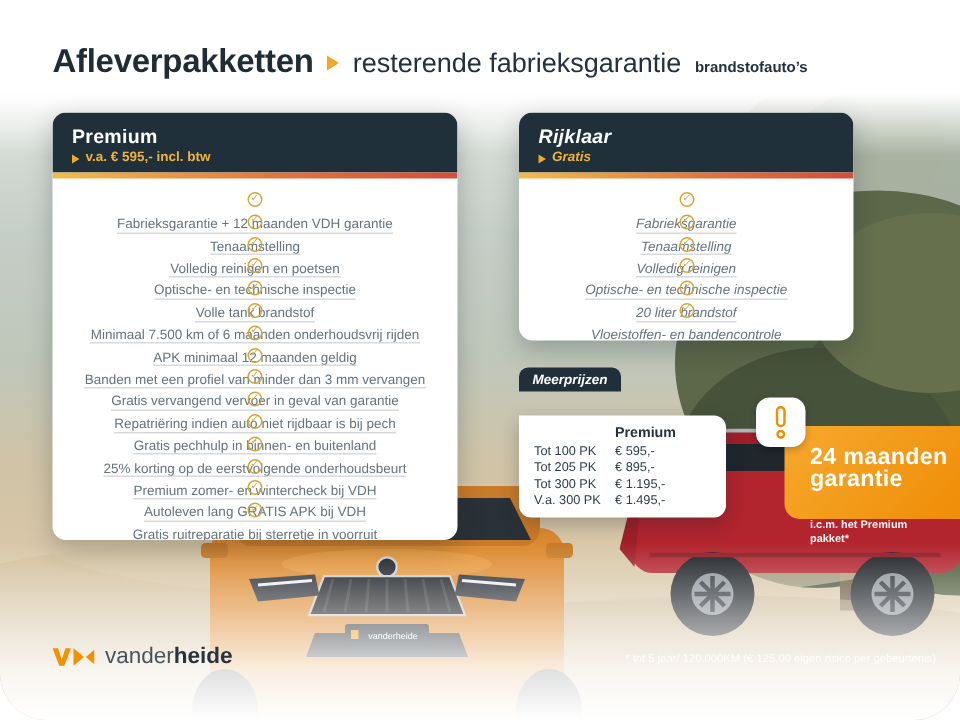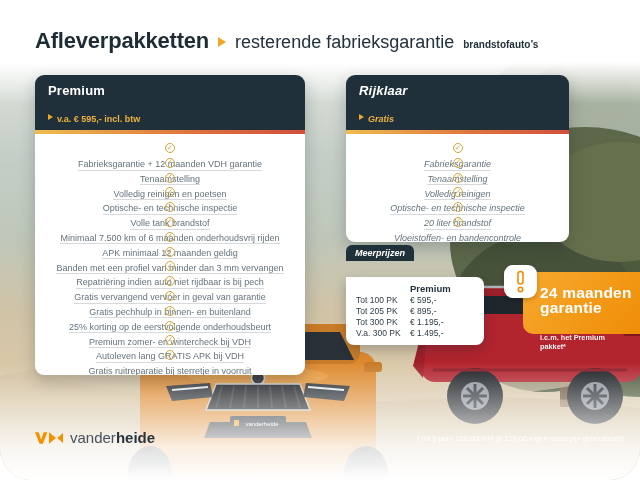--- a/index.html
+++ b/index.html
@@ -25,21 +25,21 @@
   .hl-sub{font-size:18px;font-weight:400;color:#22313b;}
   .hl-small{font-size:10px;font-weight:700;color:#22313b;}
 
   
   .panel{position:absolute;z-index:6;border-radius:9px;box-shadow:0 6px 16px rgba(25,35,45,.25);
          background:#ffffff;overflow:hidden;}
   .panel.premium{left:35px;top:75px;width:270px;}
   .panel.rijklaar{left:346px;top:75px;width:223px;font-style:italic;}
   .panel-head{background:#20303a;padding:8px 13px 6px;}
   .panel-title{color:#ffffff;font-size:13px;font-weight:700;letter-spacing:.2px;}
-  .panel-price{display:flex;align-items:flex-start;gap:4px;margin-top:16px;}
+  .panel-price{display:flex;align-items:flex-end;gap:4px;margin-top:1px;}
   .panel-price .tri{width:0;height:0;border-left:5px solid #f0a827;border-top:3.5px solid transparent;
             border-bottom:3.5px solid transparent;}
   .panel-price span.txt{color:#f0b23e;font-size:9px;font-weight:700;}
   .grad-bar{height:4px;background:linear-gradient(90deg,#eebd4e 0%,#e0763e 55%,#d14f3c 100%);}
   .panel-list{list-style:none;margin:0;padding:9px 13px 10px;}
   .row{display:flex;align-items:center;gap:6px;height:14.8px;flex-direction:column;}
   .check{flex:0 0 auto;width:8px;height:8px;border:1px solid #d2a63f;border-radius:50%;
          color:#d2a63f;font-size:7px;line-height:8px;display:flex;align-items:center;justify-content:center;}
   .check::after{content:"\2713";margin-top:-1px;}
   .lbl{font-size:9px;color:#64737e;border-bottom:1px solid rgba(110,120,130,.28);padding-bottom:.5px;
@@ -49,21 +49,21 @@
   .mp-tab{position:absolute;left:346px;top:245px;z-index:6;background:#20303a;color:#ffffff;
           font-size:9px;font-weight:700;font-style:italic;padding:3px 9px 3px;border-radius:6px 6px 0 0;}
   .mp-card{position:absolute;left:346px;top:277px;width:118px;z-index:6;background:#ffffff;
            border-radius:0 8px 8px 8px;box-shadow:0 5px 12px rgba(25,35,45,.28);padding:6px 10px 7px;}
   .mp-row{display:grid;grid-template-columns:54px 1fr;align-items:center;height:11px;}
   .mp-head span{font-size:9.5px;font-weight:700;color:#22323c;}
   .mp-label{font-size:8.5px;color:#2c3c46;}
   .mp-price{font-size:8.5px;color:#2c3c46;}
 
   
-  .badge{position:absolute;left:523px;top:272px;width:117px;height:62px;z-index:6;
+  .badge{position:absolute;left:523px;top:284px;width:117px;height:62px;z-index:6;
          background:linear-gradient(135deg,#f7a92f 0%,#ef8d06 100%);
          border-radius:10px 0 0 10px;padding:13px 8px 0 17px;box-sizing:border-box;}
   .badge-line{font-size:15.5px;line-height:15px;font-weight:700;color:#ffffff;letter-spacing:.2px;}
   .badge-note{margin-top:18px;font-size:7.3px;font-weight:700;color:rgba(255,255,255,.95);}
   .badge-icon{position:absolute;left:504px;top:265px;width:33px;height:33px;z-index:7;background:#ffffff;
          border-radius:9px;box-shadow:0 2px 5px rgba(0,0,0,.22);display:flex;align-items:center;justify-content:center;}
 
   
   .footer-logo{position:absolute;left:35px;top:429px;z-index:8;display:flex;align-items:center;gap:7px;}
   .logo-text{font-size:15px;color:#47535c;}
@@ -199,25 +199,25 @@
       <li class="row">
           <span class="check"></span>
           <span class="lbl">APK minimaal 12 maanden geldig</span>
         </li>
       <li class="row">
           <span class="check"></span>
           <span class="lbl">Banden met een profiel van minder dan 3 mm vervangen</span>
         </li>
       <li class="row">
           <span class="check"></span>
+          <span class="lbl">Gratis vervangend vervoer in geval van garantie</span>
+        </li>
+      <li class="row">
+          <span class="check"></span>
           <span class="lbl">Repatriëring indien auto niet rijdbaar is bij pech</span>
-        </li>
-      <li class="row">
-          <span class="check"></span>
-          <span class="lbl">Gratis vervangend vervoer in geval van garantie</span>
         </li>
       <li class="row">
           <span class="check"></span>
           <span class="lbl">Gratis pechhulp in binnen- en buitenland</span>
         </li>
       <li class="row">
           <span class="check"></span>
           <span class="lbl">25% korting op de eerstvolgende onderhoudsbeurt</span>
         </li>
       <li class="row">

